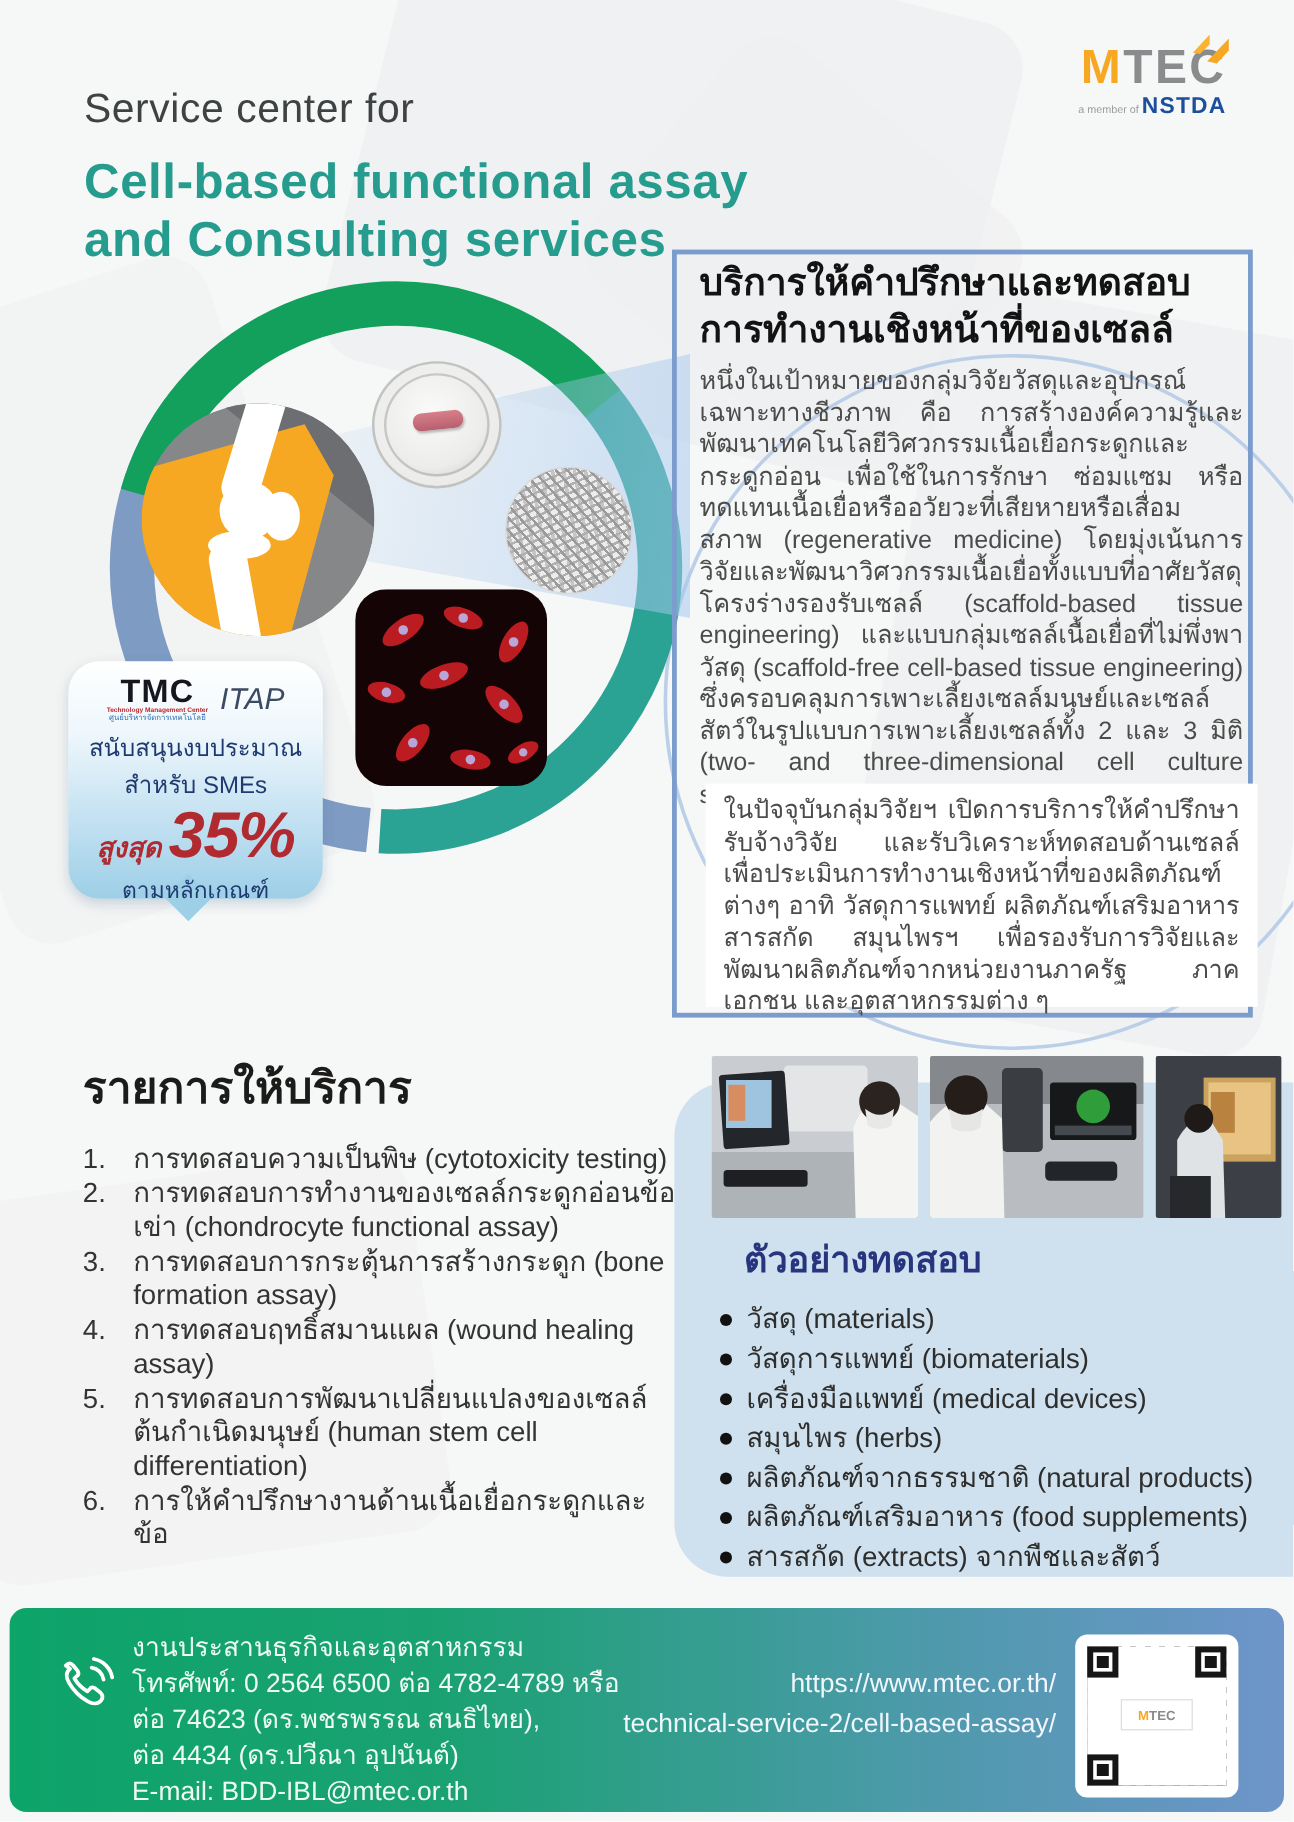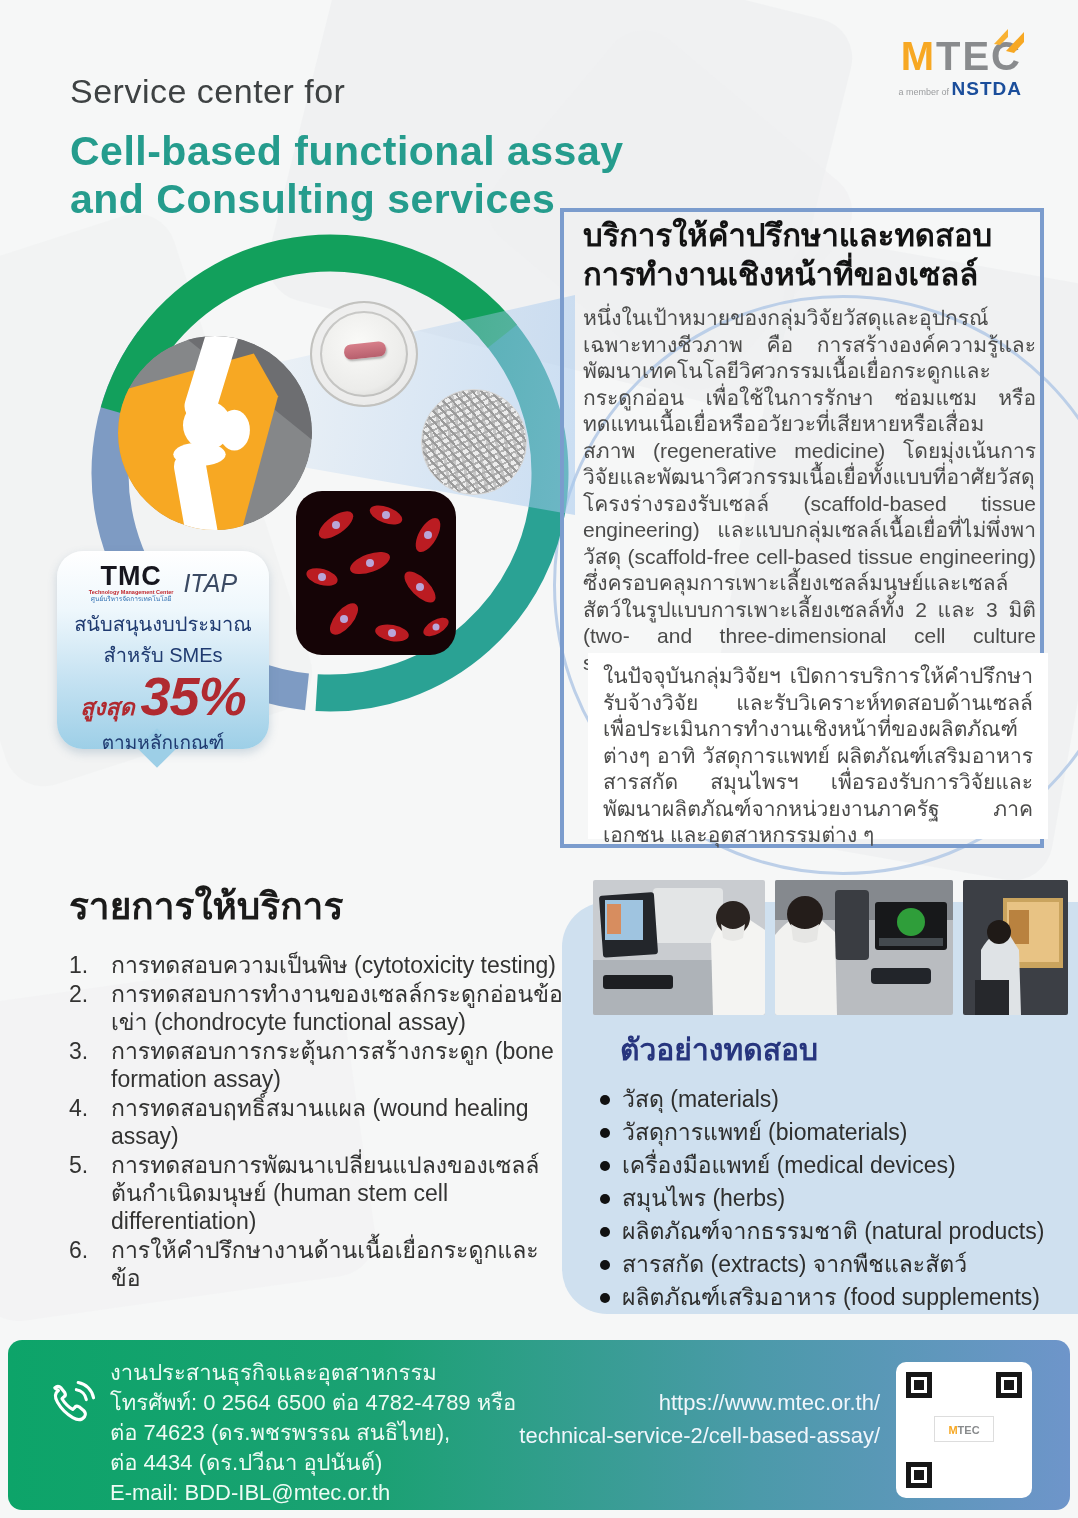--- a/index.html
+++ b/index.html
@@ -313,25 +313,25 @@
       <li>
           <span class="dot"></span>
           <span>สมุนไพร (herbs)</span>
         </li>
       <li>
           <span class="dot"></span>
           <span>ผลิตภัณฑ์จากธรรมชาติ (natural products)</span>
         </li>
       <li>
           <span class="dot"></span>
+          <span>ผลิตภัณฑ์เสริมอาหาร (food supplements)</span>
+        </li>
+      <li>
+          <span class="dot"></span>
           <span>สารสกัด (extracts) จากพืชและสัตว์</span>
-        </li>
-      <li>
-          <span class="dot"></span>
-          <span>ผลิตภัณฑ์เสริมอาหาร (food supplements)</span>
         </li>
     </ul>
   </div>
 
   <div class="footer">
     <svg class="phone-icon" width="54" height="54" viewBox="0 0 60 60">
       <path d="M16 14c-4 3-4 8-1 13 4 7 10 13 17 17 5 3 10 3 13-1 2-3 1-5-1-7l-5-4c-2-1-4-1-5 1l-2 2c-5-3-9-7-12-12l2-2c2-1 2-3 1-5l-4-5c-2-2-4-3-7 0z" fill="none" stroke="#ffffff" stroke-width="3.5" stroke-linejoin="round"></path>
       <path d="M36 13a13 13 0 0 1 11 11" fill="none" stroke="#ffffff" stroke-width="3.5" stroke-linecap="round"></path>
       <path d="M38 5a21 21 0 0 1 17 17" fill="none" stroke="#ffffff" stroke-width="3.5" stroke-linecap="round"></path>
     </svg>

